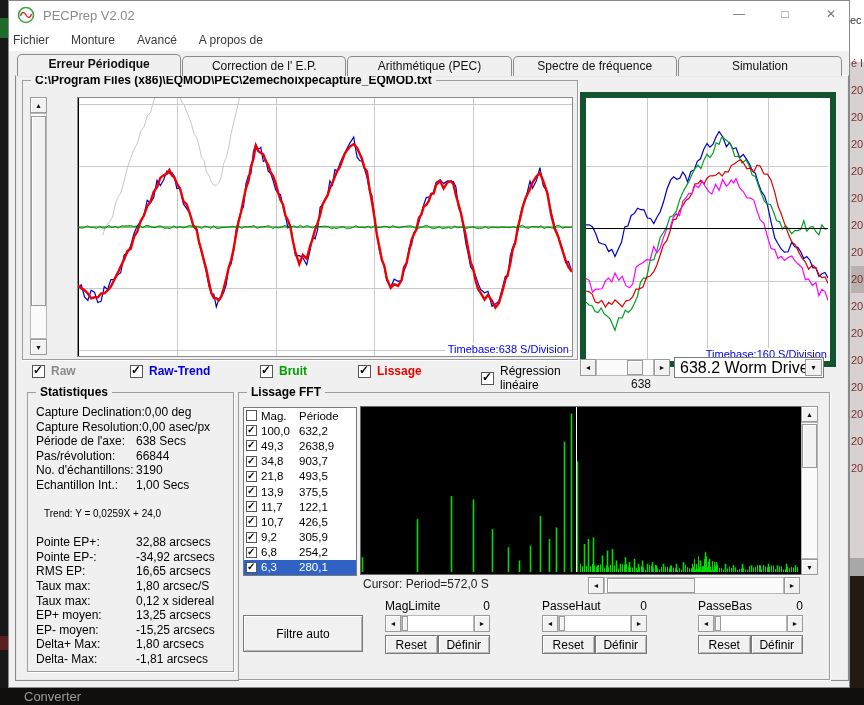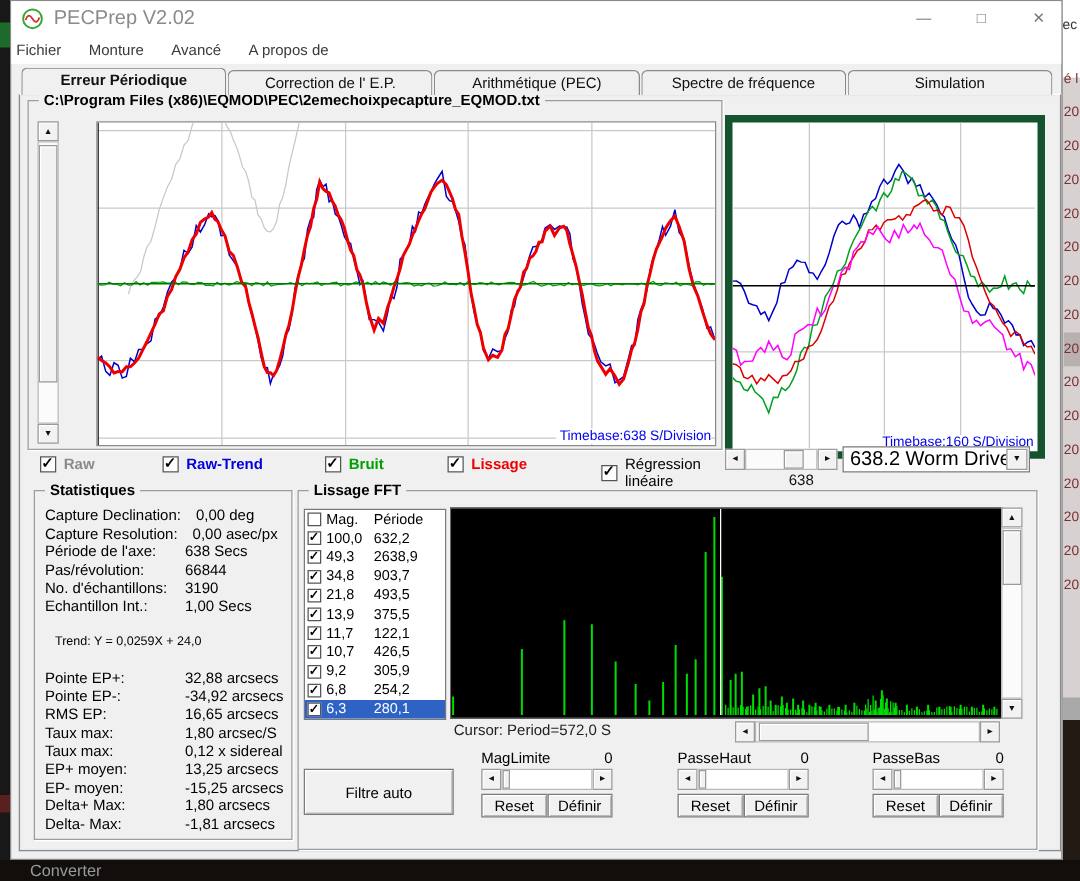--- a/index.html
+++ b/index.html
@@ -15,21 +15,21 @@
   .bg-right .bgline{height:27px;line-height:27px;font-size:11px;color:#7a3030;overflow:hidden;white-space:nowrap;}
   .bg-right .bgline.hl{background:#b9b0b0;}
   .bg-right .strip-band{position:absolute;left:0;top:558px;width:14px;height:18px;background:#a8a8a8;}
   .bg-right .strip-dark{position:absolute;left:0;top:576px;width:14px;height:130px;background:#241a14;}
   .bg-bottom{position:absolute;left:0;top:688px;width:864px;height:17px;background:#120e0c;}
   .bg-bottom .conv{position:absolute;left:24px;top:1px;color:#9a9a9a;font-size:13px;}
   
   .app{position:absolute;left:8px;top:0;width:842px;height:688px;background:#f0f0f0;border:1px solid #8a8a8a;box-sizing:border-box;}
   .titlebar{position:absolute;left:0;top:0;width:100%;height:28px;background:#fff;display:flex;align-items:center;}
   .appicon{width:18px;height:18px;margin-left:8px;}
-  .apptitle{margin-left:8px;color:#8a8a8a;font-size:16px;}
+  .apptitle{margin-left:8px;color:#8a8a8a;font-size:13px;}
   .wbtn{position:absolute;top:0;width:34px;height:26px;display:flex;align-items:center;justify-content:center;color:#777;font-size:12px;cursor:default;}
   .wbtn.min{left:713px}.wbtn.max{left:759px}.wbtn.close{left:805px}
   .menubar{position:absolute;left:0;top:28px;width:100%;height:22px;background:#fff;display:flex;align-items:center;padding-left:4px;box-sizing:border-box;gap:22px;}
   .menuitem{color:#3a3a3a;font-size:12px;}
   
   .tabstrip{position:absolute;left:8px;top:53px;width:826px;height:21px;display:flex;z-index:3;}
   .tab{flex:1;position:relative;height:19px;margin-top:2px;line-height:19px;text-align:center;background:#f0f0f0;
     border:1px solid #8a8a8a;border-bottom:none;border-radius:5px 5px 0 0;margin-right:1px;font-size:12px;color:#111;}
   .tab.active{font-weight:bold;height:21px;margin-top:0;z-index:4;background:#f0f0f0;}
   .page{position:absolute;left:6px;top:74px;width:832px;height:604px;background:#f0f0f0;border:1px solid #8a8a8a;
@@ -66,21 +66,21 @@
   
   .cbrow{position:absolute;left:0;top:288px;width:560px;height:18px;}
   .cbitem{position:absolute;display:flex;align-items:center;gap:6px;}
   .cb{width:13px;height:13px;background:#fff;border:1px solid #555;box-sizing:border-box;position:relative;flex:0 0 auto;}
   .cb.checked::after{content:"✓";position:absolute;left:0px;top:-3px;font-size:12px;font-weight:bold;color:#000;}
   .cblabel{font-size:12px;font-weight:bold;}
   
   .statsgroup{left:11px;top:316px;width:205px;height:278px;}
   .statsbody{position:absolute;left:8px;top:12px;right:4px;}
   .srow{display:flex;line-height:14.6px;font-size:12px;}
-  .slabel{min-width:100px;white-space:nowrap;padding-right:12px;}
+  .slabel{min-width:100px;white-space:nowrap;padding-right:0;}
   .sval{white-space:nowrap;}
   .trendrow{line-height:14.6px;font-size:10px;margin:14px 8px;white-space:nowrap;}
   
   .fftgroup{left:222px;top:316px;width:590px;height:286px;}
   .fftlist{position:absolute;left:4px;top:14px;width:114px;height:169px;background:#fff;border:1px solid #7a7a7a;overflow:hidden;box-sizing:border-box;}
   .lrow{display:flex;align-items:center;height:15.2px;font-size:11.5px;gap:4px;padding-left:2px;}
   .lrow .cb{width:11px;height:11px;}
   .lrow .cb.checked::after{font-size:10px;top:-2px;left:0;}
   .lrow .lmag{width:34px;white-space:nowrap;}
   .lrow .lper{white-space:nowrap;}

